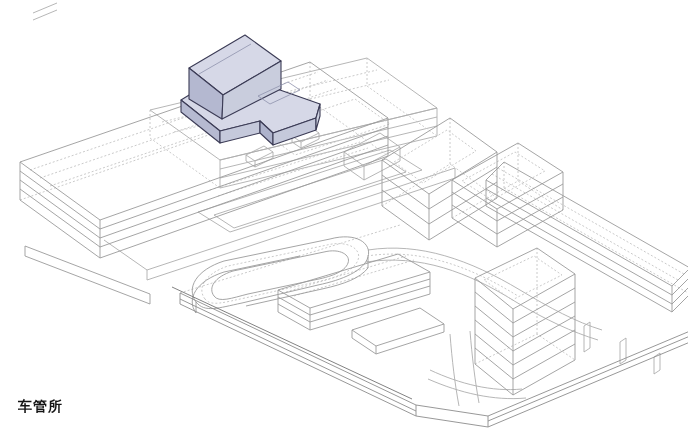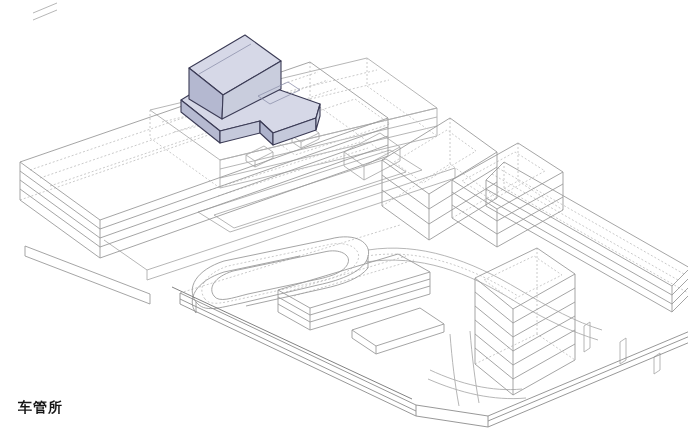--- a/index.html
+++ b/index.html
@@ -1,17 +1,17 @@
 <!DOCTYPE html>
 <html><head>
 <meta charset="utf-8">
 <style>
   html,body{margin:0;padding:0;background:#ffffff;}
   .stage{position:relative;width:688px;height:432px;background:#ffffff;overflow:hidden;
-         font-family:Liberation Sans, sans-serif;}
+         font-family:Liberation Mono, monospace;}
   .stage svg{position:absolute;left:0;top:0;}
   .caption{position:absolute;left:18px;top:398px;font-size:14px;font-weight:700;
            color:#151515;letter-spacing:1px;line-height:18px;}
   .wire{fill:none;stroke-linecap:butt;stroke-linejoin:round;}
   .hl{stroke-linejoin:round;}
 </style>
 </head>
 <body>
 
 <div class="stage">

